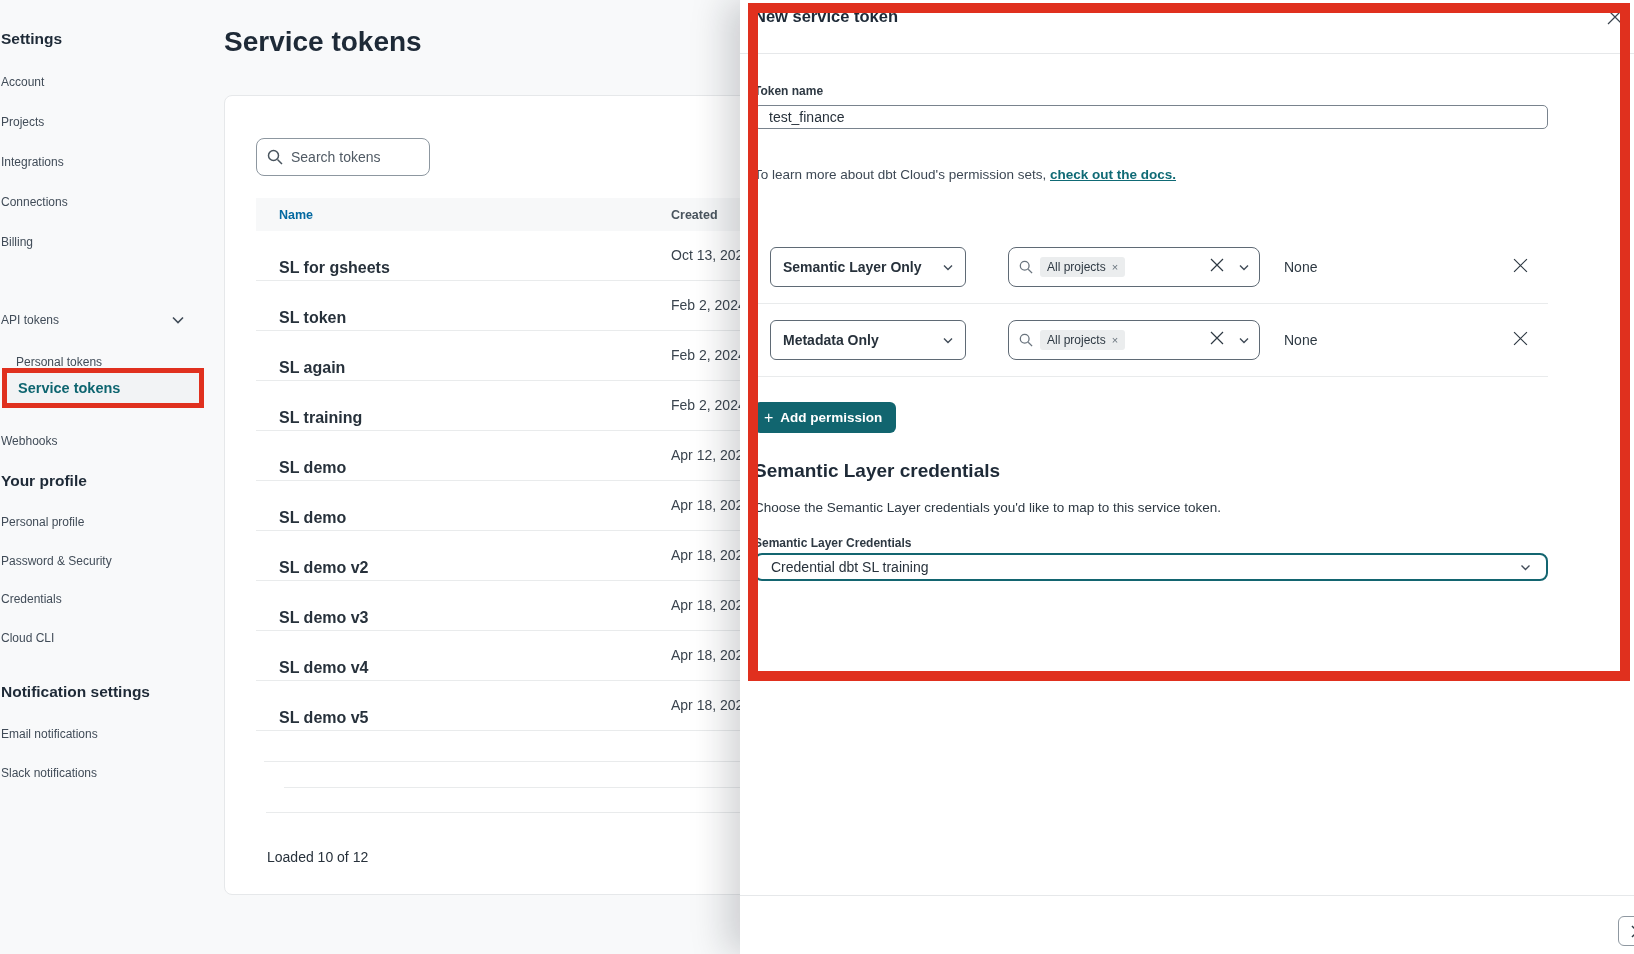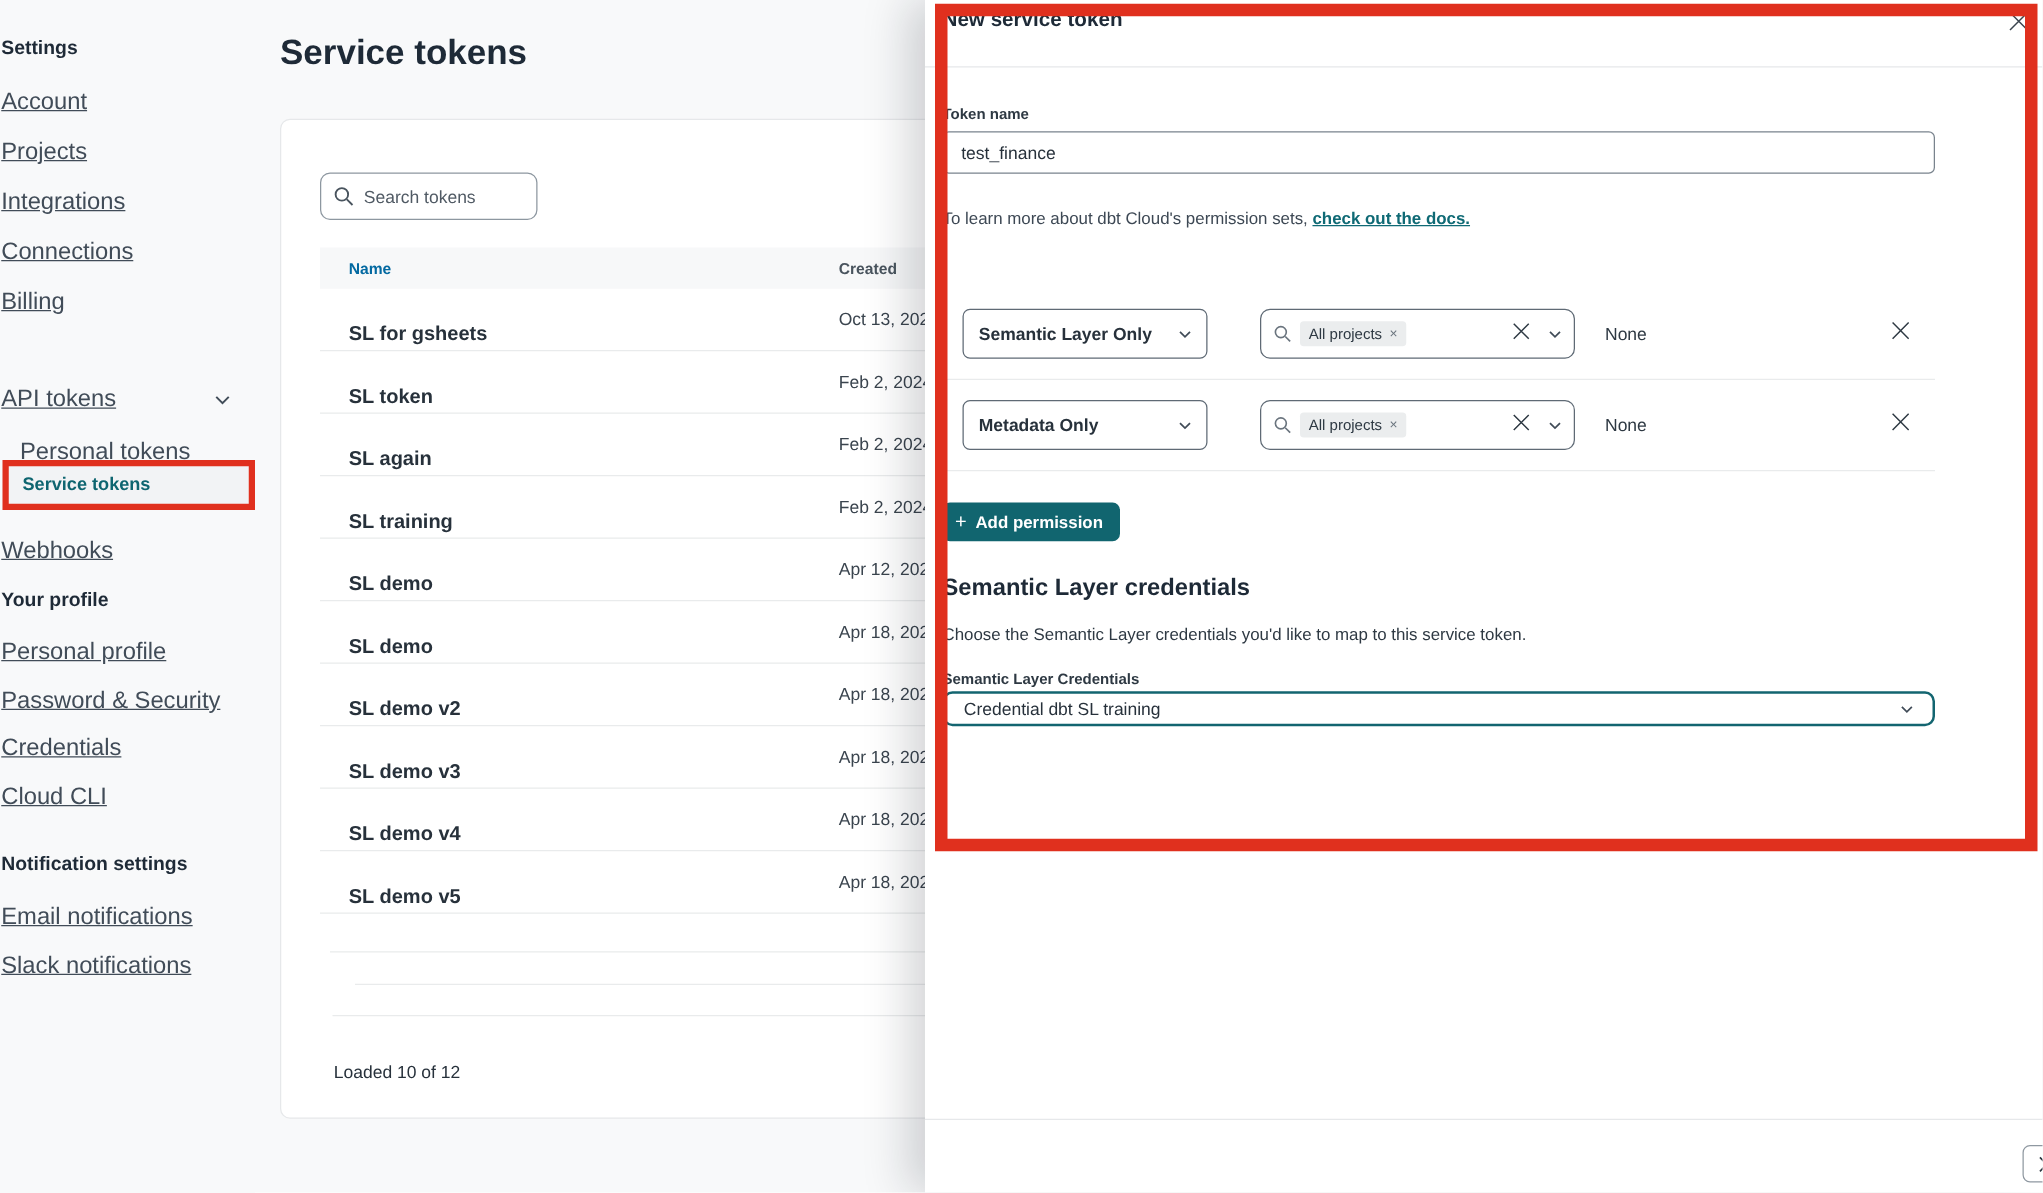--- a/index.html
+++ b/index.html
@@ -6,21 +6,21 @@
   html,body { width:1634px; height:954px; overflow:hidden; }
   body {
     font-family:"Liberation Sans", sans-serif;
     background:#f8f9fa; color:#323c46; position:relative;
   }
 
   
   .sidebar { position:absolute; left:0; top:0; width:218px; height:954px; z-index:1; }
   .side-heading { position:absolute; left:1px; font-weight:700; font-size:15.5px; color:#1e2a37; }
   .side-list { position:absolute; left:0; width:218px; }
-  .side-item { height:40px; display:flex; align-items:center; font-size:19px; color:#414c58; cursor:pointer; padding-left:1px;text-decoration:underline; }
+  .side-item { height:40px; display:flex; align-items:center; font-size:12px; color:#414c58; cursor:pointer; padding-left:1px; }
   .side-list.h38 .side-item { height:38.5px; }
   .api-row { position:absolute; left:0; width:218px; justify-content:space-between; padding-right:34px; }
   .sub { padding-left:16px; }
   .active-item {
     position:absolute; left:2px; top:368px; width:202px; height:40px;
     border:5px solid #e0301e; background:#f2f3f5; display:flex; align-items:center;
     padding-left:11px; font-size:14.5px; font-weight:700; color:#0e6570;
   }
 
   
@@ -50,21 +50,21 @@
   .modal {
     position:absolute; left:740px; top:0; width:894px; height:954px; background:#fff;
     box-shadow:-14px 0 34px rgba(15,23,32,.18); z-index:10;
   }
   .modal-header { position:absolute; left:0; top:0; width:894px; height:54px; border-bottom:1px solid #e6e8ea; }
   .modal-title { position:absolute; left:14px; top:7px; font-size:16.5px; font-weight:700; color:#1e2a37; }
   .modal-close { position:absolute; right:9px; top:7px; width:20px; height:20px; cursor:pointer; display:flex; align-items:center; justify-content:center; }
 
   .field-label { position:absolute; left:14px; font-size:12px; font-weight:700; color:#2e3943; }
   .token-input {
-    position:absolute; left:14px; top:105px; width:794px; height:34px;
+    position:absolute; left:14px; top:105px; width:794px; height:24px;
     border:1px solid #79838d; border-radius:5px; font-size:14px; color:#27313b;
     padding:0 14px; font-family:inherit; outline:none; background:#fff;
   }
   .docs-line { position:absolute; left:14px; top:167px; font-size:13.5px; color:#3d4854; }
   .docs-line a { color:#0f6a75; font-weight:600; }
 
   .perm-header { position:absolute; left:14px; top:197px; width:794px; height:34px; background:#f7f8f9; }
   .perm-header span { position:absolute; top:10px; font-size:12.5px; font-weight:700; color:#39434d; }
   .ph-set { left:16px; } .ph-project { left:254px; } .ph-ewa { left:530px; }
 

